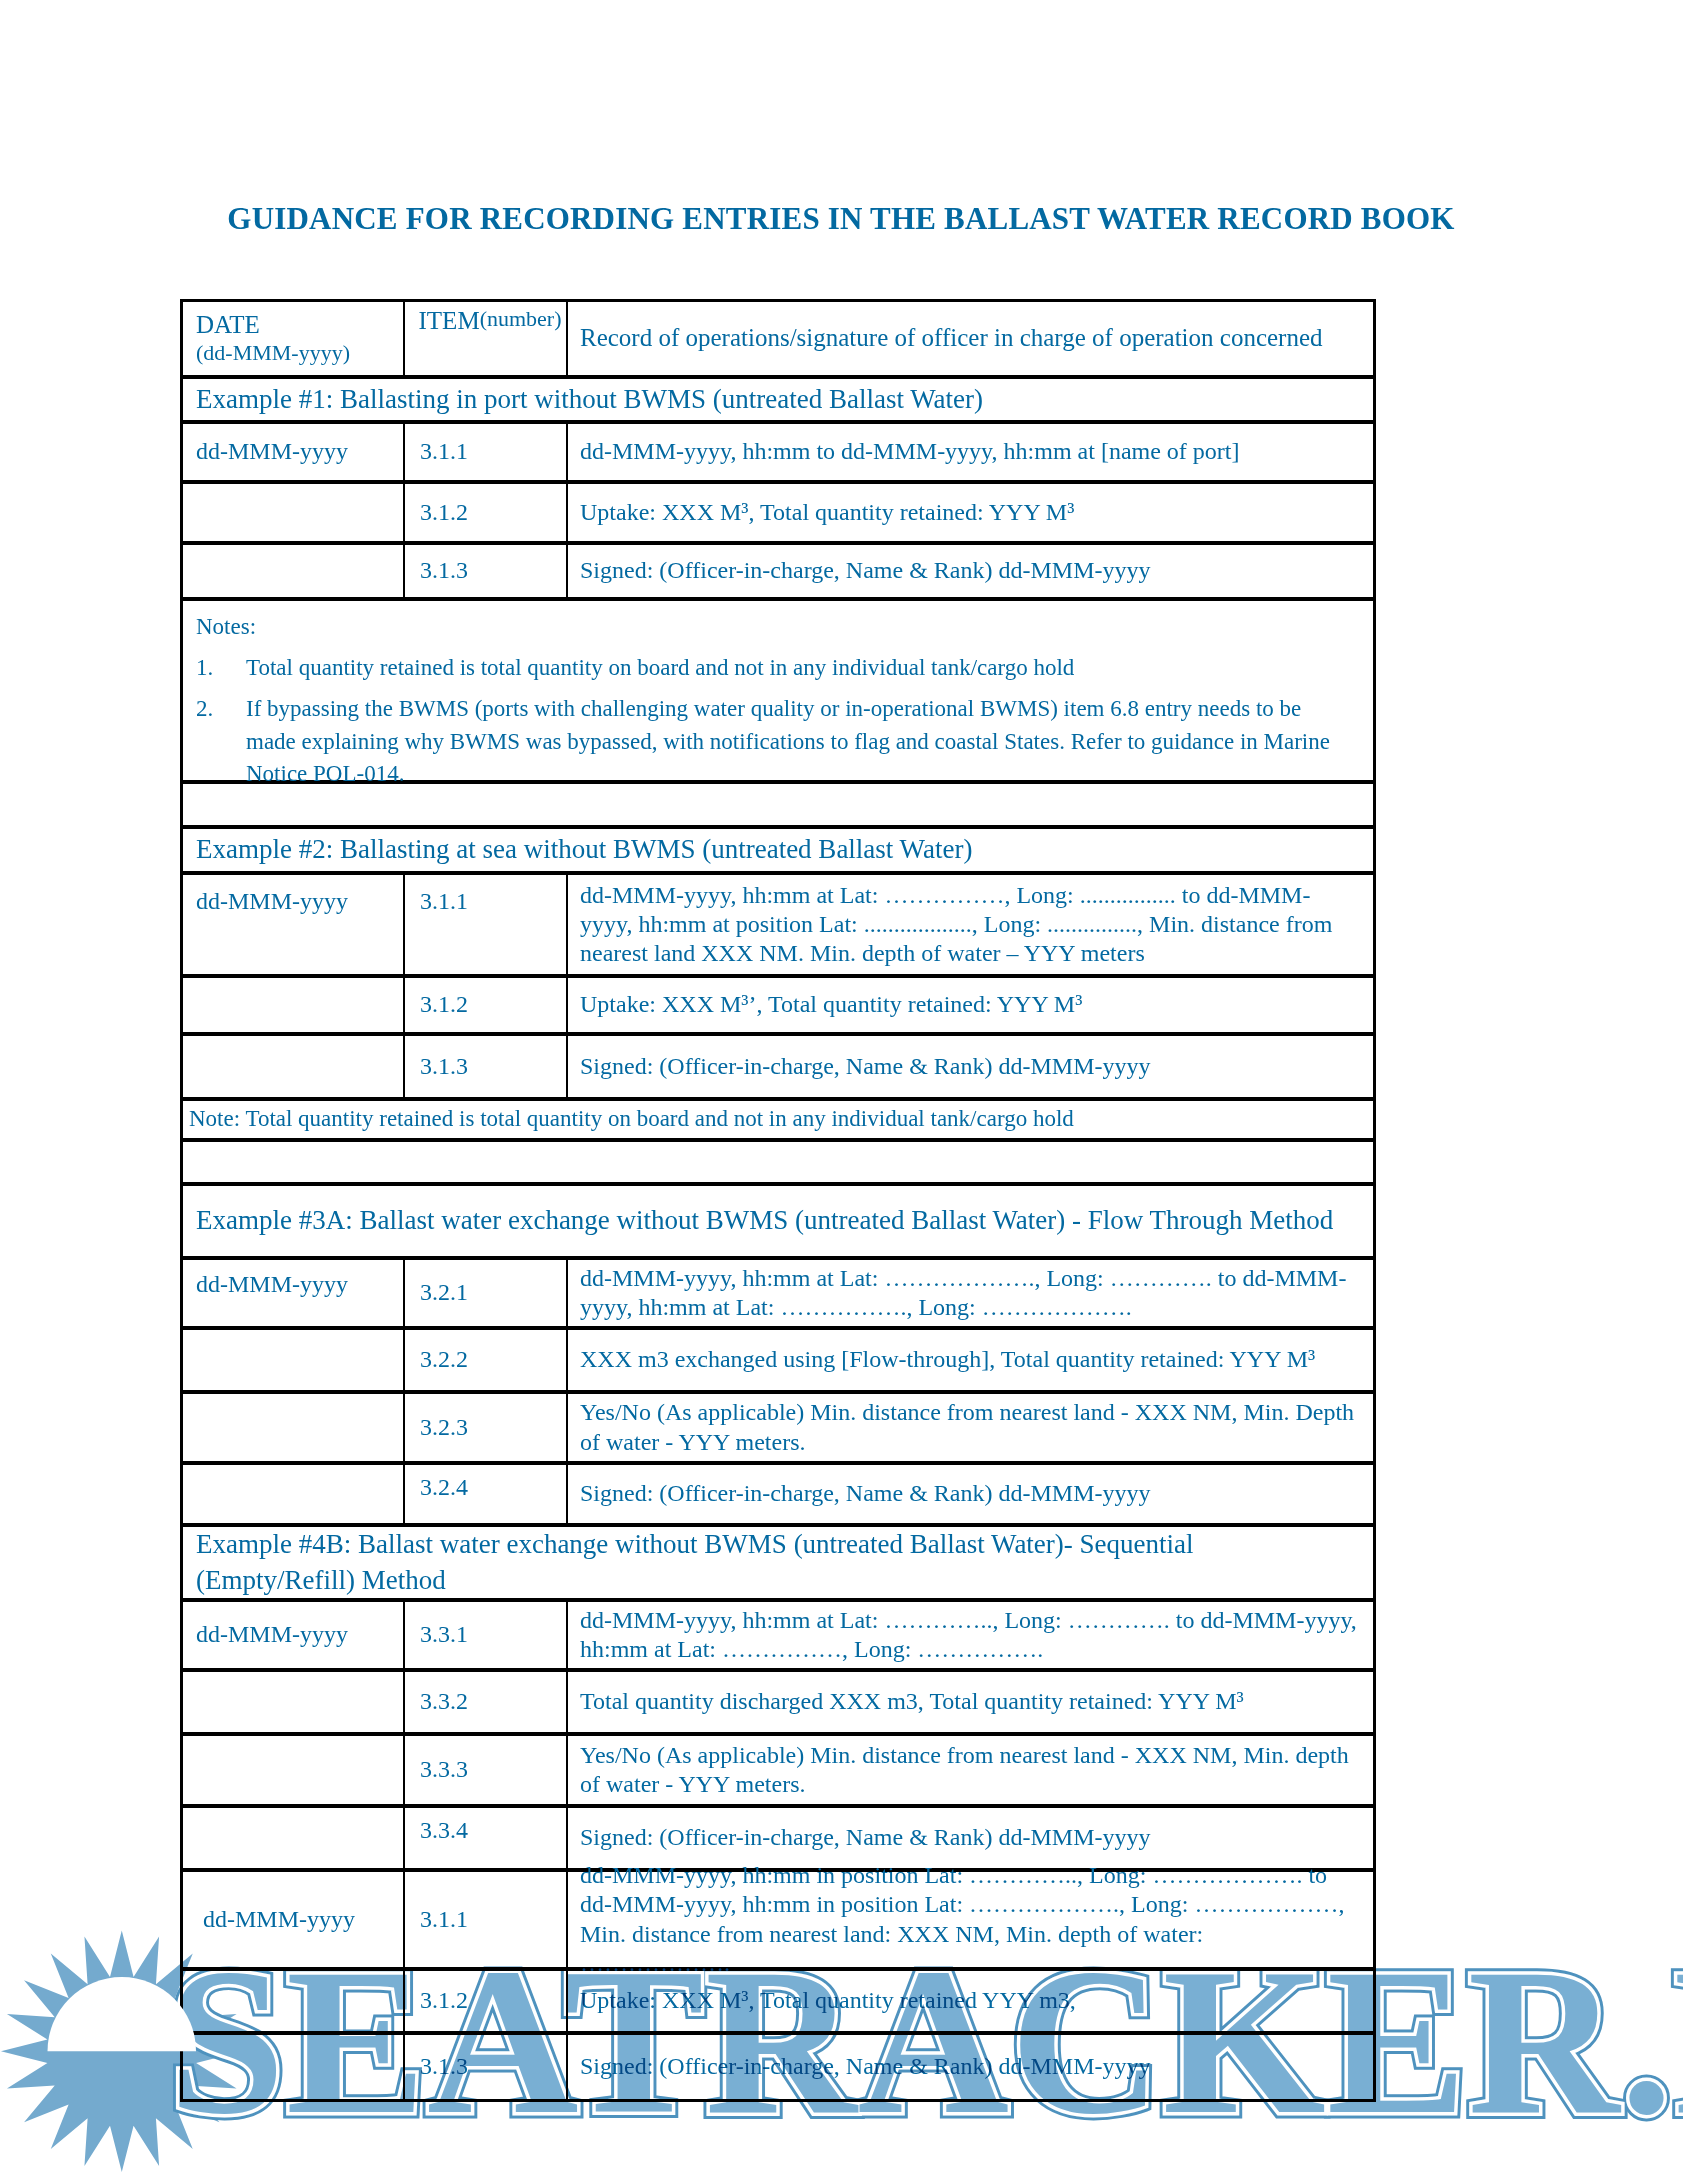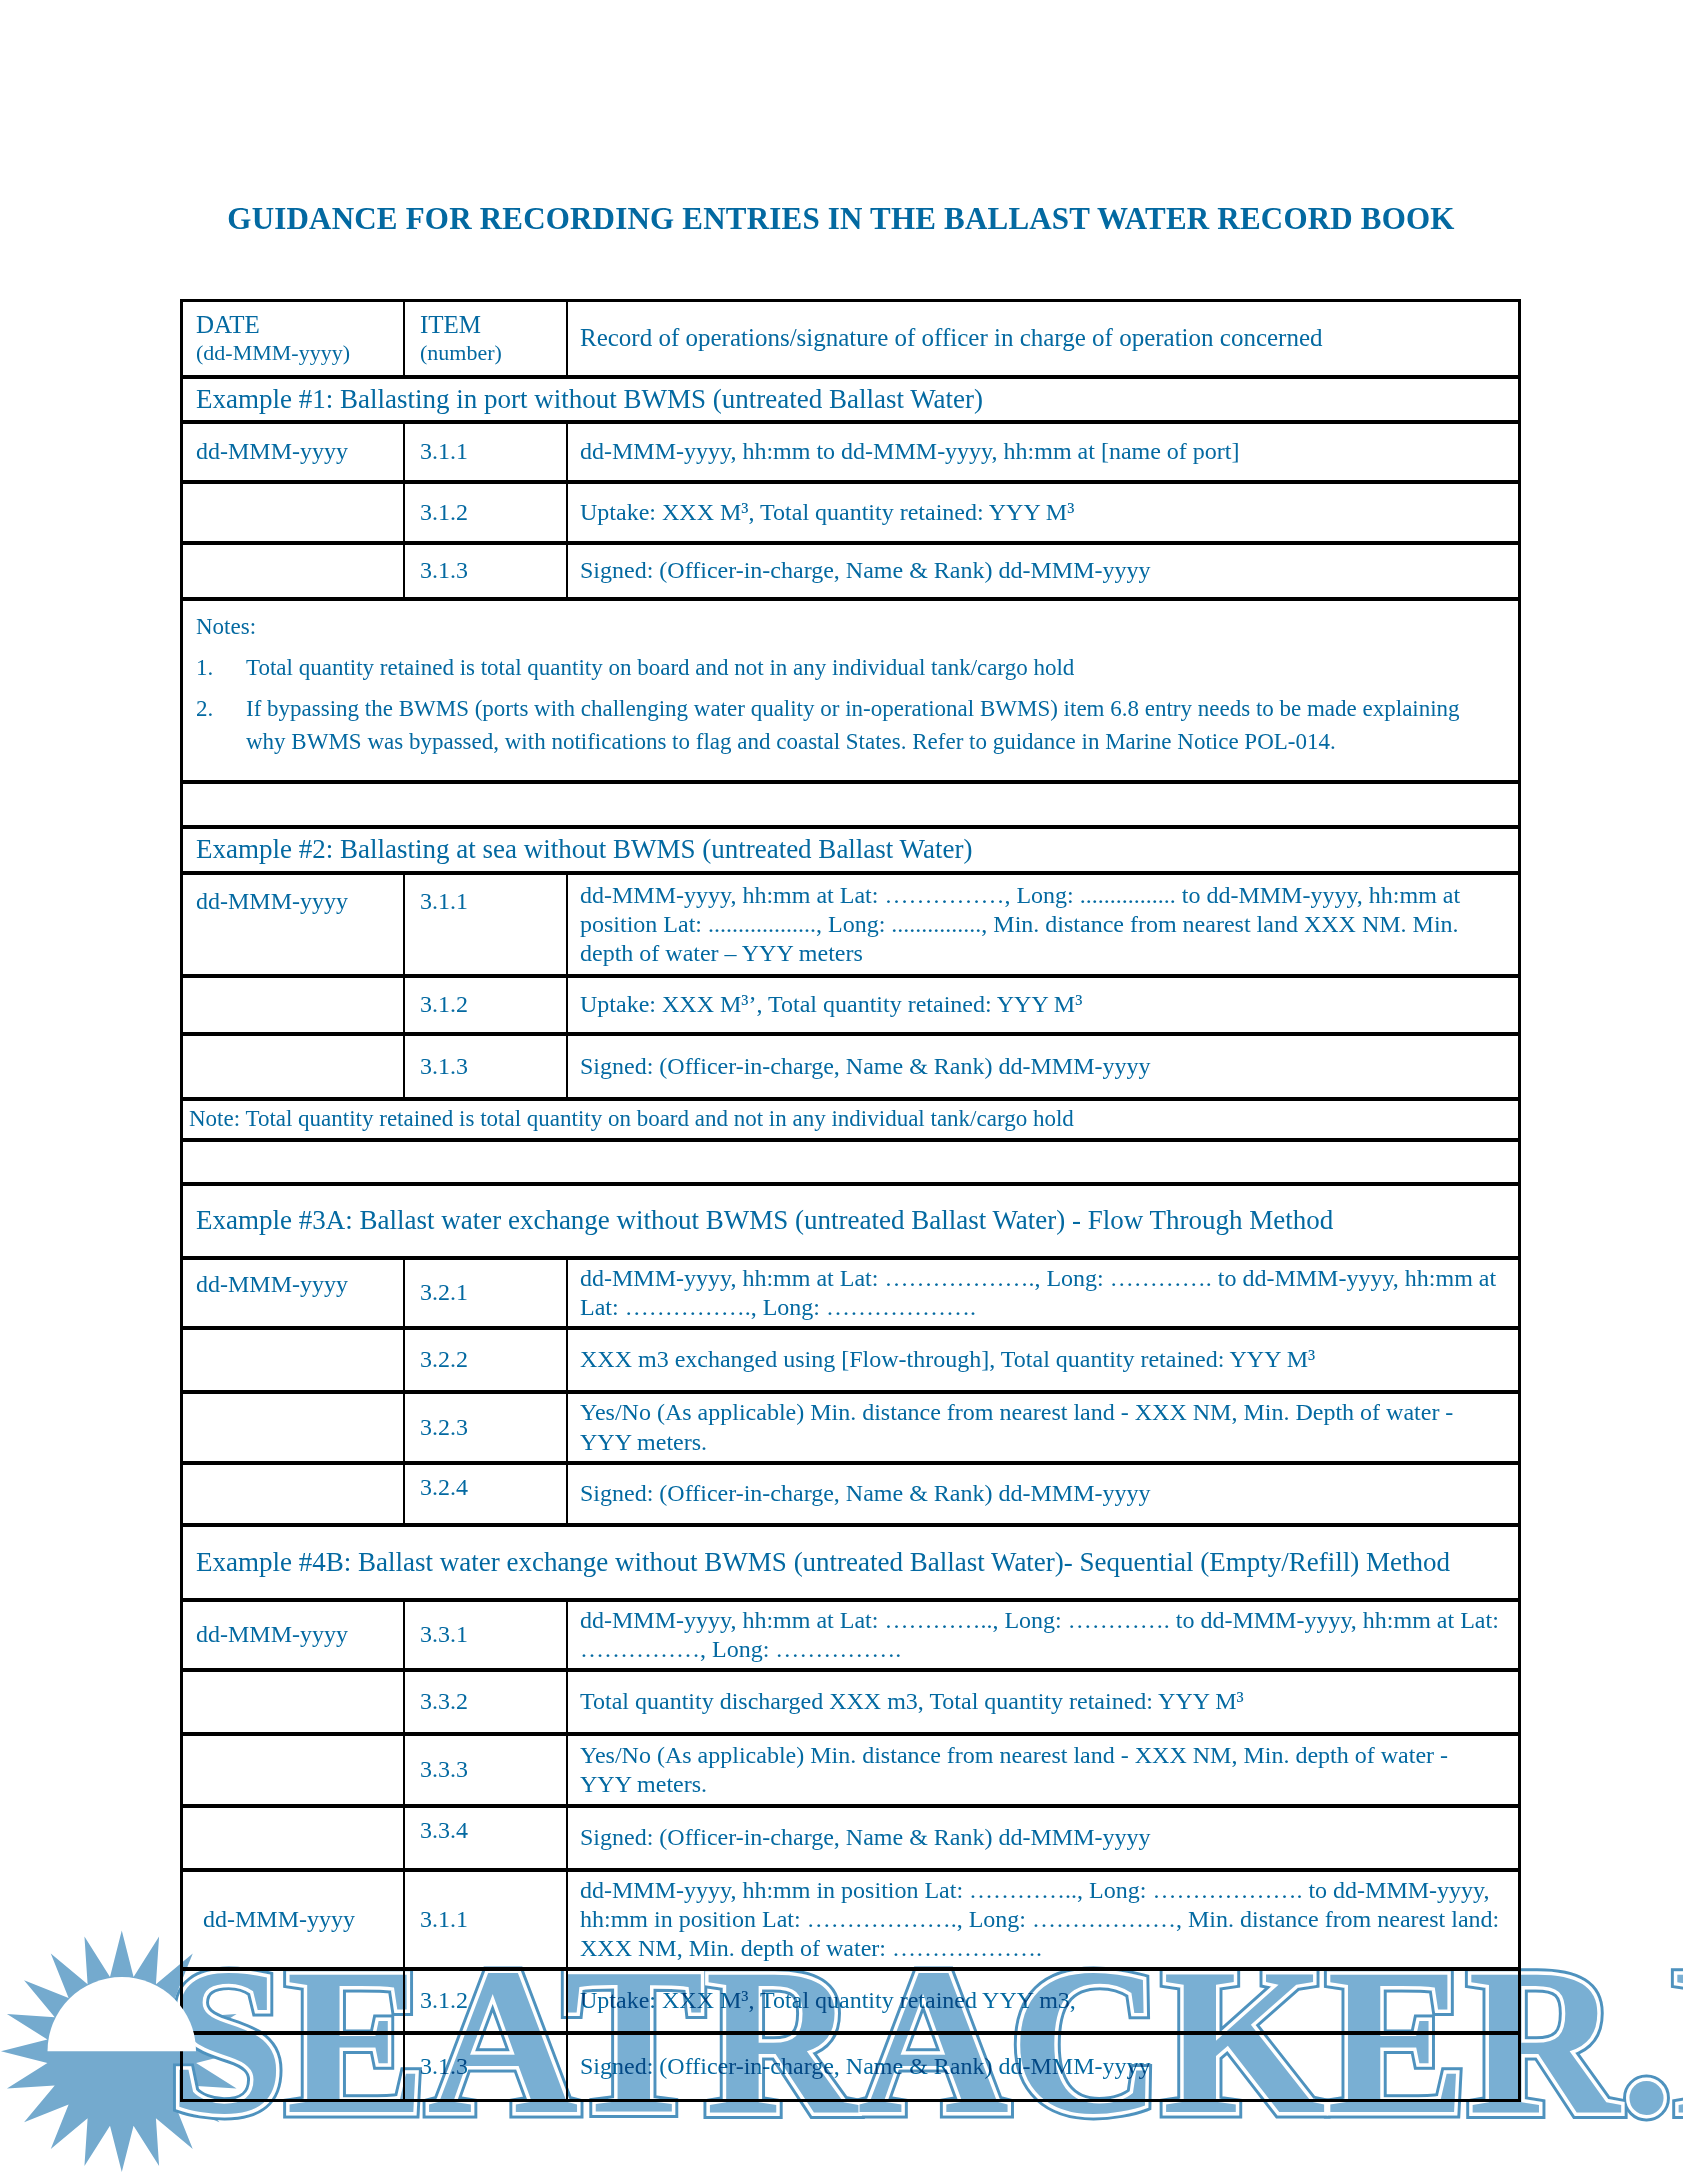--- a/index.html
+++ b/index.html
@@ -6,21 +6,21 @@
   .page{
     position:relative;width:1683px;height:2178px;background:#ffffff;
     overflow:hidden;font-family:"Liberation Serif", serif;color:#0369a1;padding-left:34px;
   }
   .doc-title{
     position:absolute;top:201px;left:158px;width:1366px;
     text-align:center;font-weight:bold;font-size:31px;letter-spacing:0.2px;
     white-space:nowrap;
   }
   .bwrb-table{
-    position:absolute;left:180px;top:299px;width:1341px;
+    position:absolute;left:180px;top:299px;width:1196px;
     border:3px solid #000;box-sizing:border-box;background:#fff;
   }
   .row{display:flex;box-sizing:border-box;border-bottom:4px solid #000;align-items:stretch;}
   .row:last-child{border-bottom:none;}
   .cell{box-sizing:border-box;display:flex;align-items:center;font-size:24px;line-height:1.22;}
   .c-date{width:222px;border-right:2px solid #000;padding:4px 8px 4px 13px;}
   .c-item{width:163px;border-right:2px solid #000;padding:4px 6px 4px 15px;}
   .c-desc{flex:1;padding:4px 16px 4px 12px;}
   .c-full{flex:1;padding:4px 14px 4px 13px;}
   
@@ -58,21 +58,21 @@
 
   <div class="doc-title">GUIDANCE FOR RECORDING ENTRIES IN THE BALLAST WATER RECORD BOOK</div>
 
   <div class="bwrb-table">
 
     <div class="row hdr" style="height:77px">
       <div class="cell c-date">
         <span class="hdr-main">DATE</span>
         <span class="hdr-sub">(dd-MMM-yyyy)</span>
       </div>
-      <div class="cell c-item" style="flex-direction:column;align-items:flex-start;justify-content:center;">
+      <div class="cell c-item" style="flex-direction:row;align-items:flex-start;justify-content:center;">
         <span class="hdr-main">ITEM</span>
         <span class="hdr-sub">(number)</span>
       </div>
       <div class="cell c-desc">
         <span class="hdr-rec">Record of operations/signature of officer in charge of operation concerned</span>
       </div>
     </div>
 
     <div class="row section" style="height:45px">
       <div class="cell c-full">

